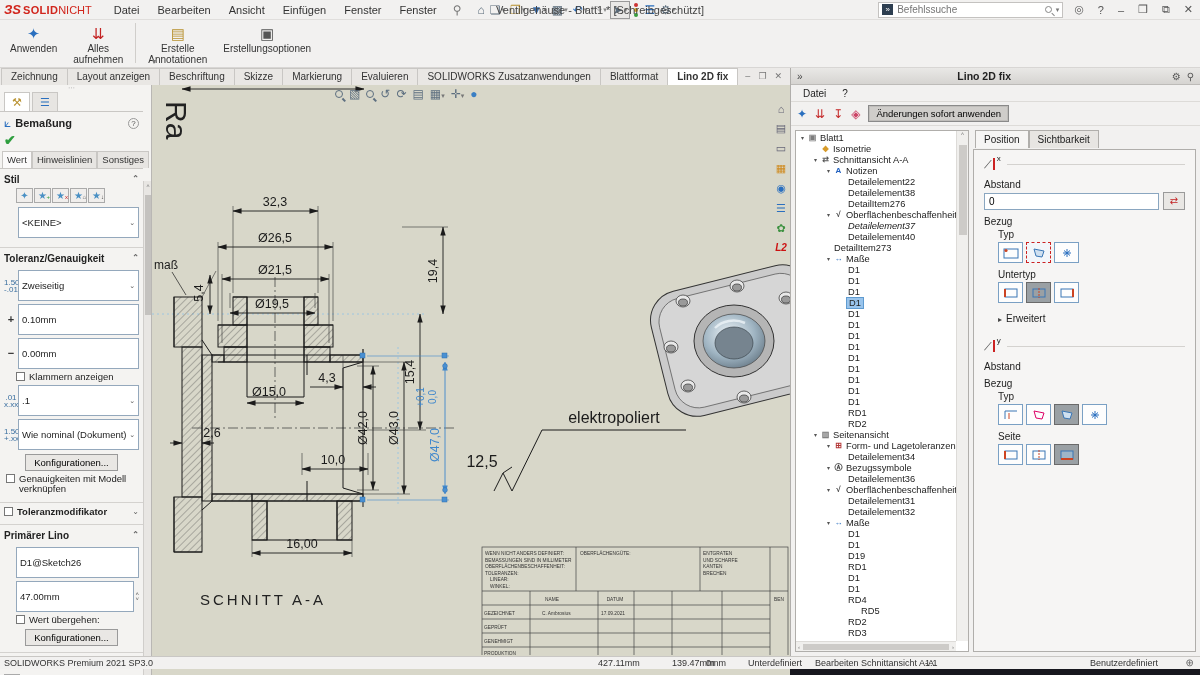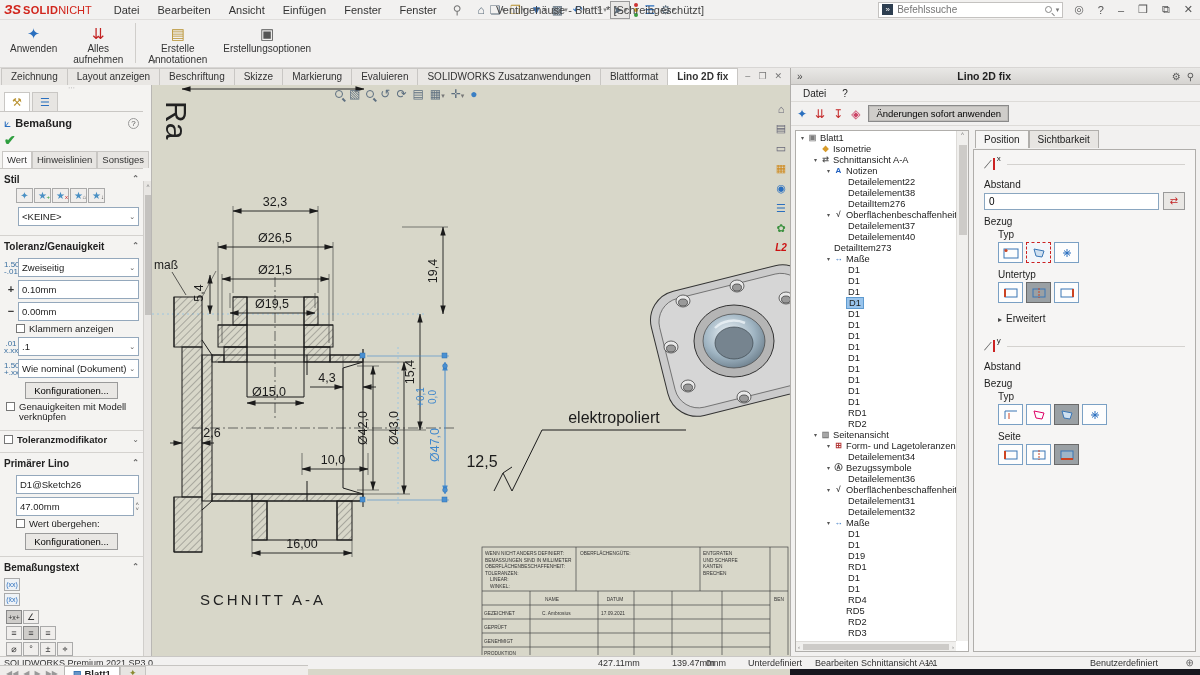--- a/index.html
+++ b/index.html
@@ -63,21 +63,21 @@
   .pm-sec { border-bottom:1px solid #d4d2cf; padding:3px 4px 6px; }
   .pm-sec-h { display:flex; font-weight:bold; font-size:10px; color:#222; padding:2px 0 3px; }
   .pm-sec-h .chev { margin-left:auto; color:#666; font-size:8px; }
   .star-row { display:flex; gap:1px; padding-left:12px; margin-bottom:4px; }
   .star-btn { width:17px; height:15px; border:1px solid #aaa; background:#f0eeec; color:#4a90c4; font-size:10px; text-align:center; line-height:14px; position:relative; }
   .star-btn sub { position:absolute; right:0; bottom:-2px; font-size:6px; }
   .sb-g sub{color:#2e9e3f} .sb-r sub{color:#cc2222} .sb-b sub{color:#555} .sb-k sub{color:#333}
   .pm-row { display:flex; align-items:center; margin:3px 0; }
   .pm-ric { width:14px; font-size:8px; color:#3a6fa0; text-align:center; line-height:7px; flex-shrink:0; }
   .pm-ric.big { font-size:11px; color:#333; font-weight:bold; }
-  .pm-select,.pm-input { flex:1; height:19px; background:#fff; border:1px solid #94a8bc; font-size:9.5px; display:flex; align-items:center; padding:0 3px; color:#222; overflow:hidden; white-space:nowrap; }
+  .pm-select,.pm-input { flex:1; height:31px; background:#fff; border:1px solid #94a8bc; font-size:9.5px; display:flex; align-items:center; padding:0 3px; color:#222; overflow:hidden; white-space:nowrap; }
   .pm-select .sel-car { margin-left:auto; font-size:7px; color:#555; }
   .pm-check { display:flex; align-items:flex-start; font-size:9.5px; margin:3px 0 2px 12px; line-height:10px; }
   .pm-check.noind { margin-left:2px; }
   .cbox { width:9px; height:9px; border:1px solid #777; background:#fff; margin-right:4px; flex-shrink:0; margin-top:0px; }
   .pm-btn { display:block; margin:4px auto 0; border:1px solid #9a9a9a; background:#e9e7e4; font-size:9.5px; padding:2px 8px; font-family:inherit; }
   .spin { display:flex; flex-direction:column; font-size:6px; color:#555; line-height:5px; margin-left:1px; }
   .dimtext-wrap { display:flex; margin-top:2px; }
   .dimtext-icons { display:flex; flex-direction:column; gap:2px; margin-right:2px; }
   .dimtext-icons span { width:16px; height:13px; border:1px solid #aaa; background:#eef2f6; color:#2a6fbf; font-size:7px; text-align:center; line-height:12px; }
   .dimtext-area { flex:1; height:44px; background:#fff; border:1px solid #94a8bc; font-size:8.5px; padding:2px; color:#222; }
@@ -740,21 +740,21 @@
             </div>
             <div class="trow" style="padding-left: 41px;">
               <span class="texp"></span>
               <span class="tlab">DetailItem276</span>
             </div>
             <div class="trow" style="padding-left: 28px;">
               <span class="texp">▾</span>
               <span class="ticn" style="color: rgb(68, 68, 68);">√</span>
               <span class="tlab">Oberflächenbeschaffenheiten</span>
             </div>
-            <div class="trow" style="padding-left: 41px;">
+            <div class="trow" style="padding-left: 41px; font-style: italic;">
               <span class="texp"></span>
               <span class="tlab">Detailelement37</span>
             </div>
             <div class="trow" style="padding-left: 41px;">
               <span class="texp"></span>
               <span class="tlab">Detailelement40</span>
             </div>
             <div class="trow" style="padding-left: 27px;">
               <span class="texp"></span>
               <span class="tlab">DetailItem273</span>
@@ -886,21 +886,21 @@
               <span class="tlab">D1</span>
             </div>
             <div class="trow" style="padding-left: 41px;">
               <span class="texp"></span>
               <span class="tlab">D1</span>
             </div>
             <div class="trow" style="padding-left: 41px;">
               <span class="texp"></span>
               <span class="tlab">RD4</span>
             </div>
-            <div class="trow" style="padding-left: 39px;">
+            <div class="trow" style="padding-left: 54px;">
               <span class="texp"></span>
               <span class="tlab">RD5</span>
             </div>
             <div class="trow" style="padding-left: 41px;">
               <span class="texp"></span>
               <span class="tlab">RD2</span>
             </div>
             <div class="trow" style="padding-left: 41px;">
               <span class="texp"></span>
               <span class="tlab">RD3</span>

